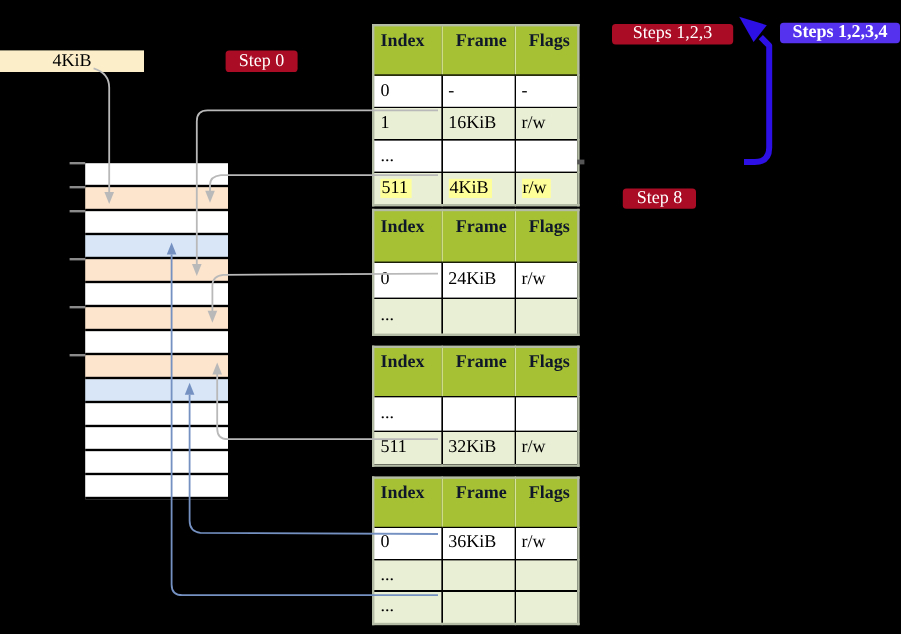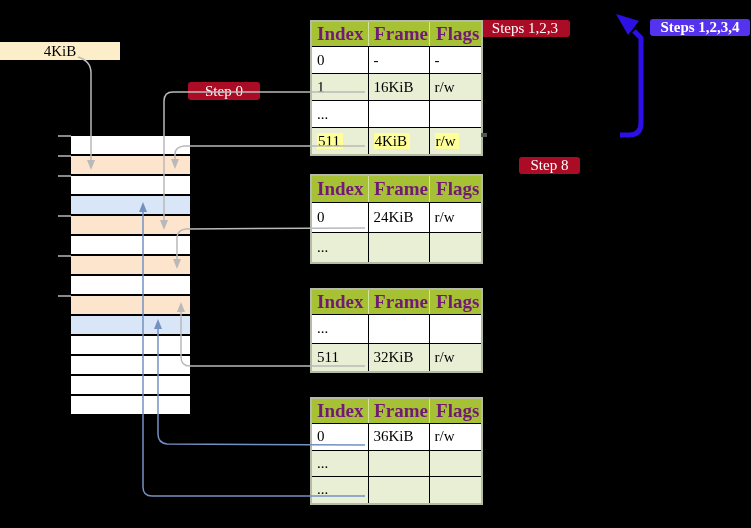--- a/index.html
+++ b/index.html
@@ -7,36 +7,36 @@
     position:relative;width:751px;height:528px;background:var(--bg,#000);
     font-family:"Liberation Serif","DejaVu Serif",serif;overflow:hidden;
   }
   
   .flabel{position:absolute;font-size:15px;line-height:18px;text-align:center;}
   #label-4kib{left:0;top:42px;width:120px;height:18px;background:var(--cream,#fbeec8);color:#000;}
   .badge{position:absolute;color:#fff;font-size:15px;line-height:17px;height:17px;
          text-align:center;border-radius:3px;}
   .badge.red{background:var(--red,#a90c24);}
   .badge.violet{background:var(--violet,#5533ee);}
-  #badge-step0{left:188px;top:42px;width:72px;height:18px;line-height:18px;margin-top:40px;}
-  #badge-steps123{left:480px;top:20px;width:90px;}
+  #badge-step0{left:188px;top:42px;width:60px;height:18px;line-height:18px;}
+  #badge-steps123{left:510px;top:20px;width:101px;}
   #badge-steps1234{left:650px;top:19px;width:100px;font-weight:bold;}
   #badge-step4{left:519px;top:157px;width:61px;}
   
   #memory{position:absolute;left:71px;top:136px;width:119px;}
   .mem-row{width:119px;height:20px;box-sizing:border-box;border-bottom:2px solid #000;}
   
   table.ptable{
     position:absolute;left:310px;border-collapse:collapse;
     border:2px solid var(--tborder,#b5bca6);font-size:15px;color:#000;
     table-layout:fixed;
   }
   .ptable th{
-    background:var(--hdrgreen,#a6c134);color:#701a75;font-weight:bold;text-align:left;
-    padding:0 0 0 5px;border-bottom:1px solid #000;font-size:19px;
+    background:var(--hdrgreen,#a6c134);color:#0f172a;font-weight:bold;text-align:left;
+    padding:0 0 16px 5px;border-bottom:1px solid #000;font-size:15px;
   }
   .ptable th + th{border-left:1px solid #d6e39b;text-align:center;}
   .ptable td{
     background:#fff;border:1px solid #000;padding:0 0 0 5px;vertical-align:middle;
     overflow:hidden;white-space:nowrap;
   }
   .ptable tr.shaded td{background:var(--rowlight,#e9efd5);}
   .ptable .hl{background:var(--hlyellow,#ffff99);padding:0 3px 0 1px;}
   .t1 th{height:24px;} .t1 td{height:26px;}
   .t2 th{height:26px;} .t2 td{height:29px;}

